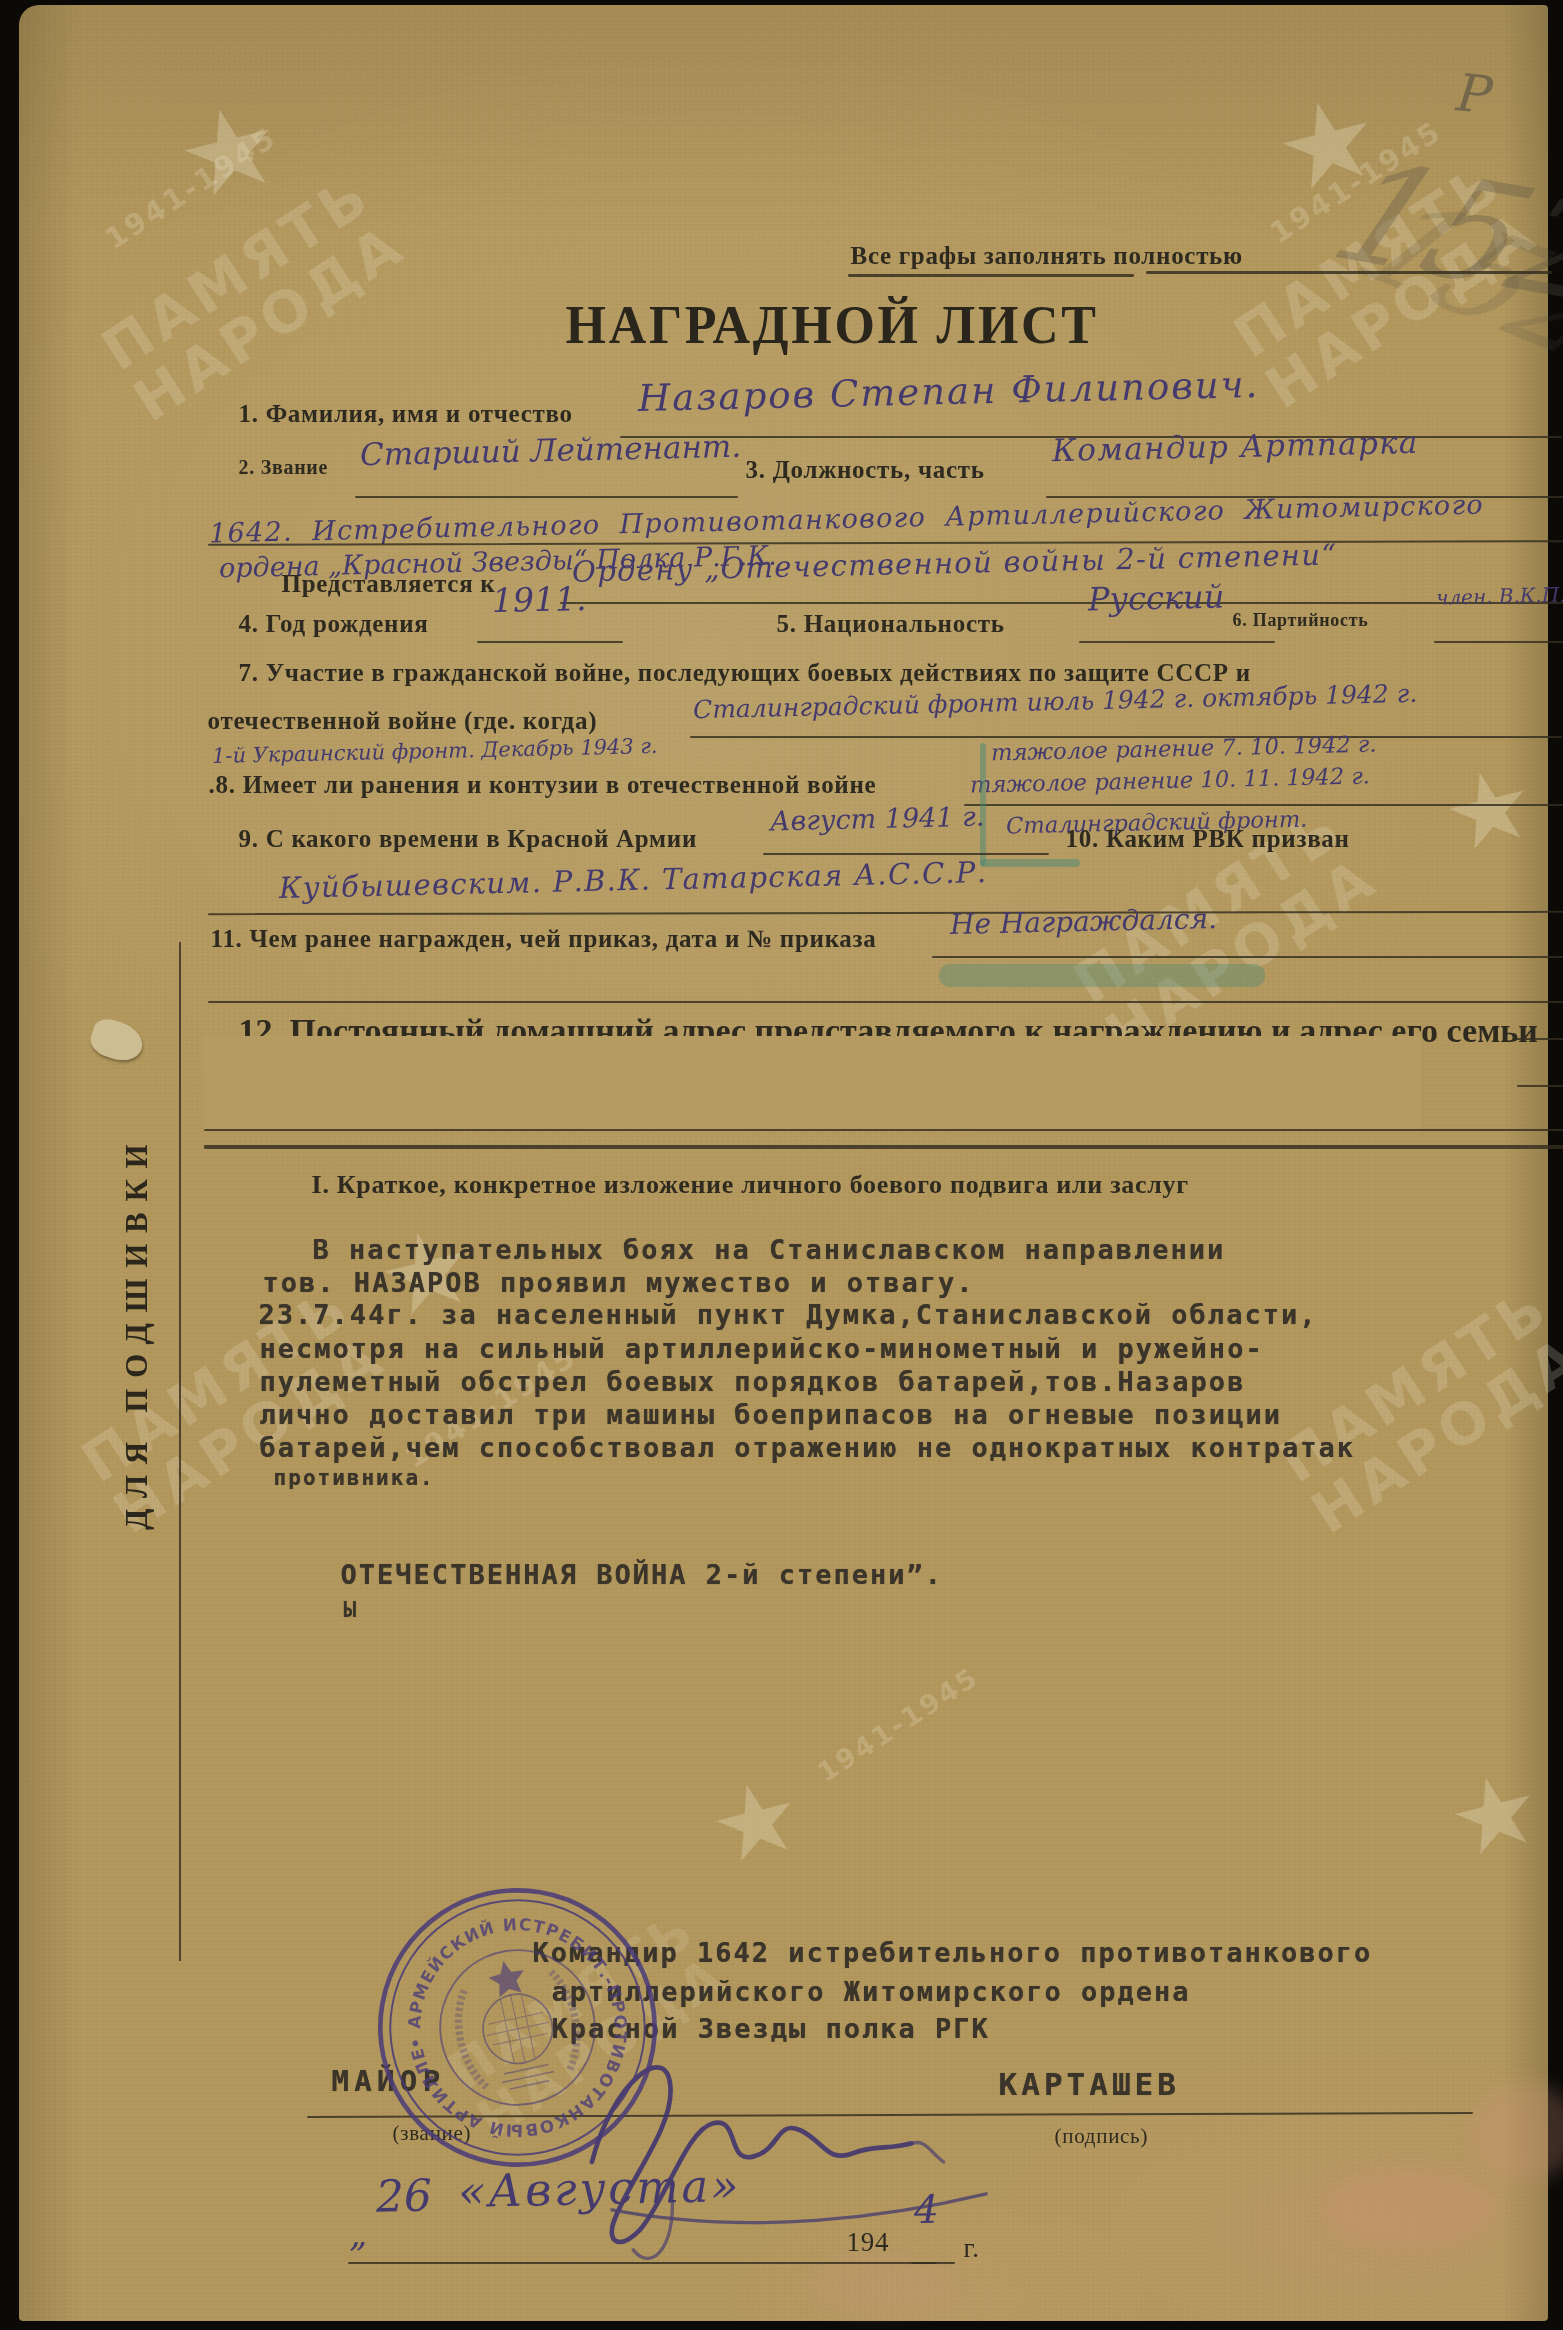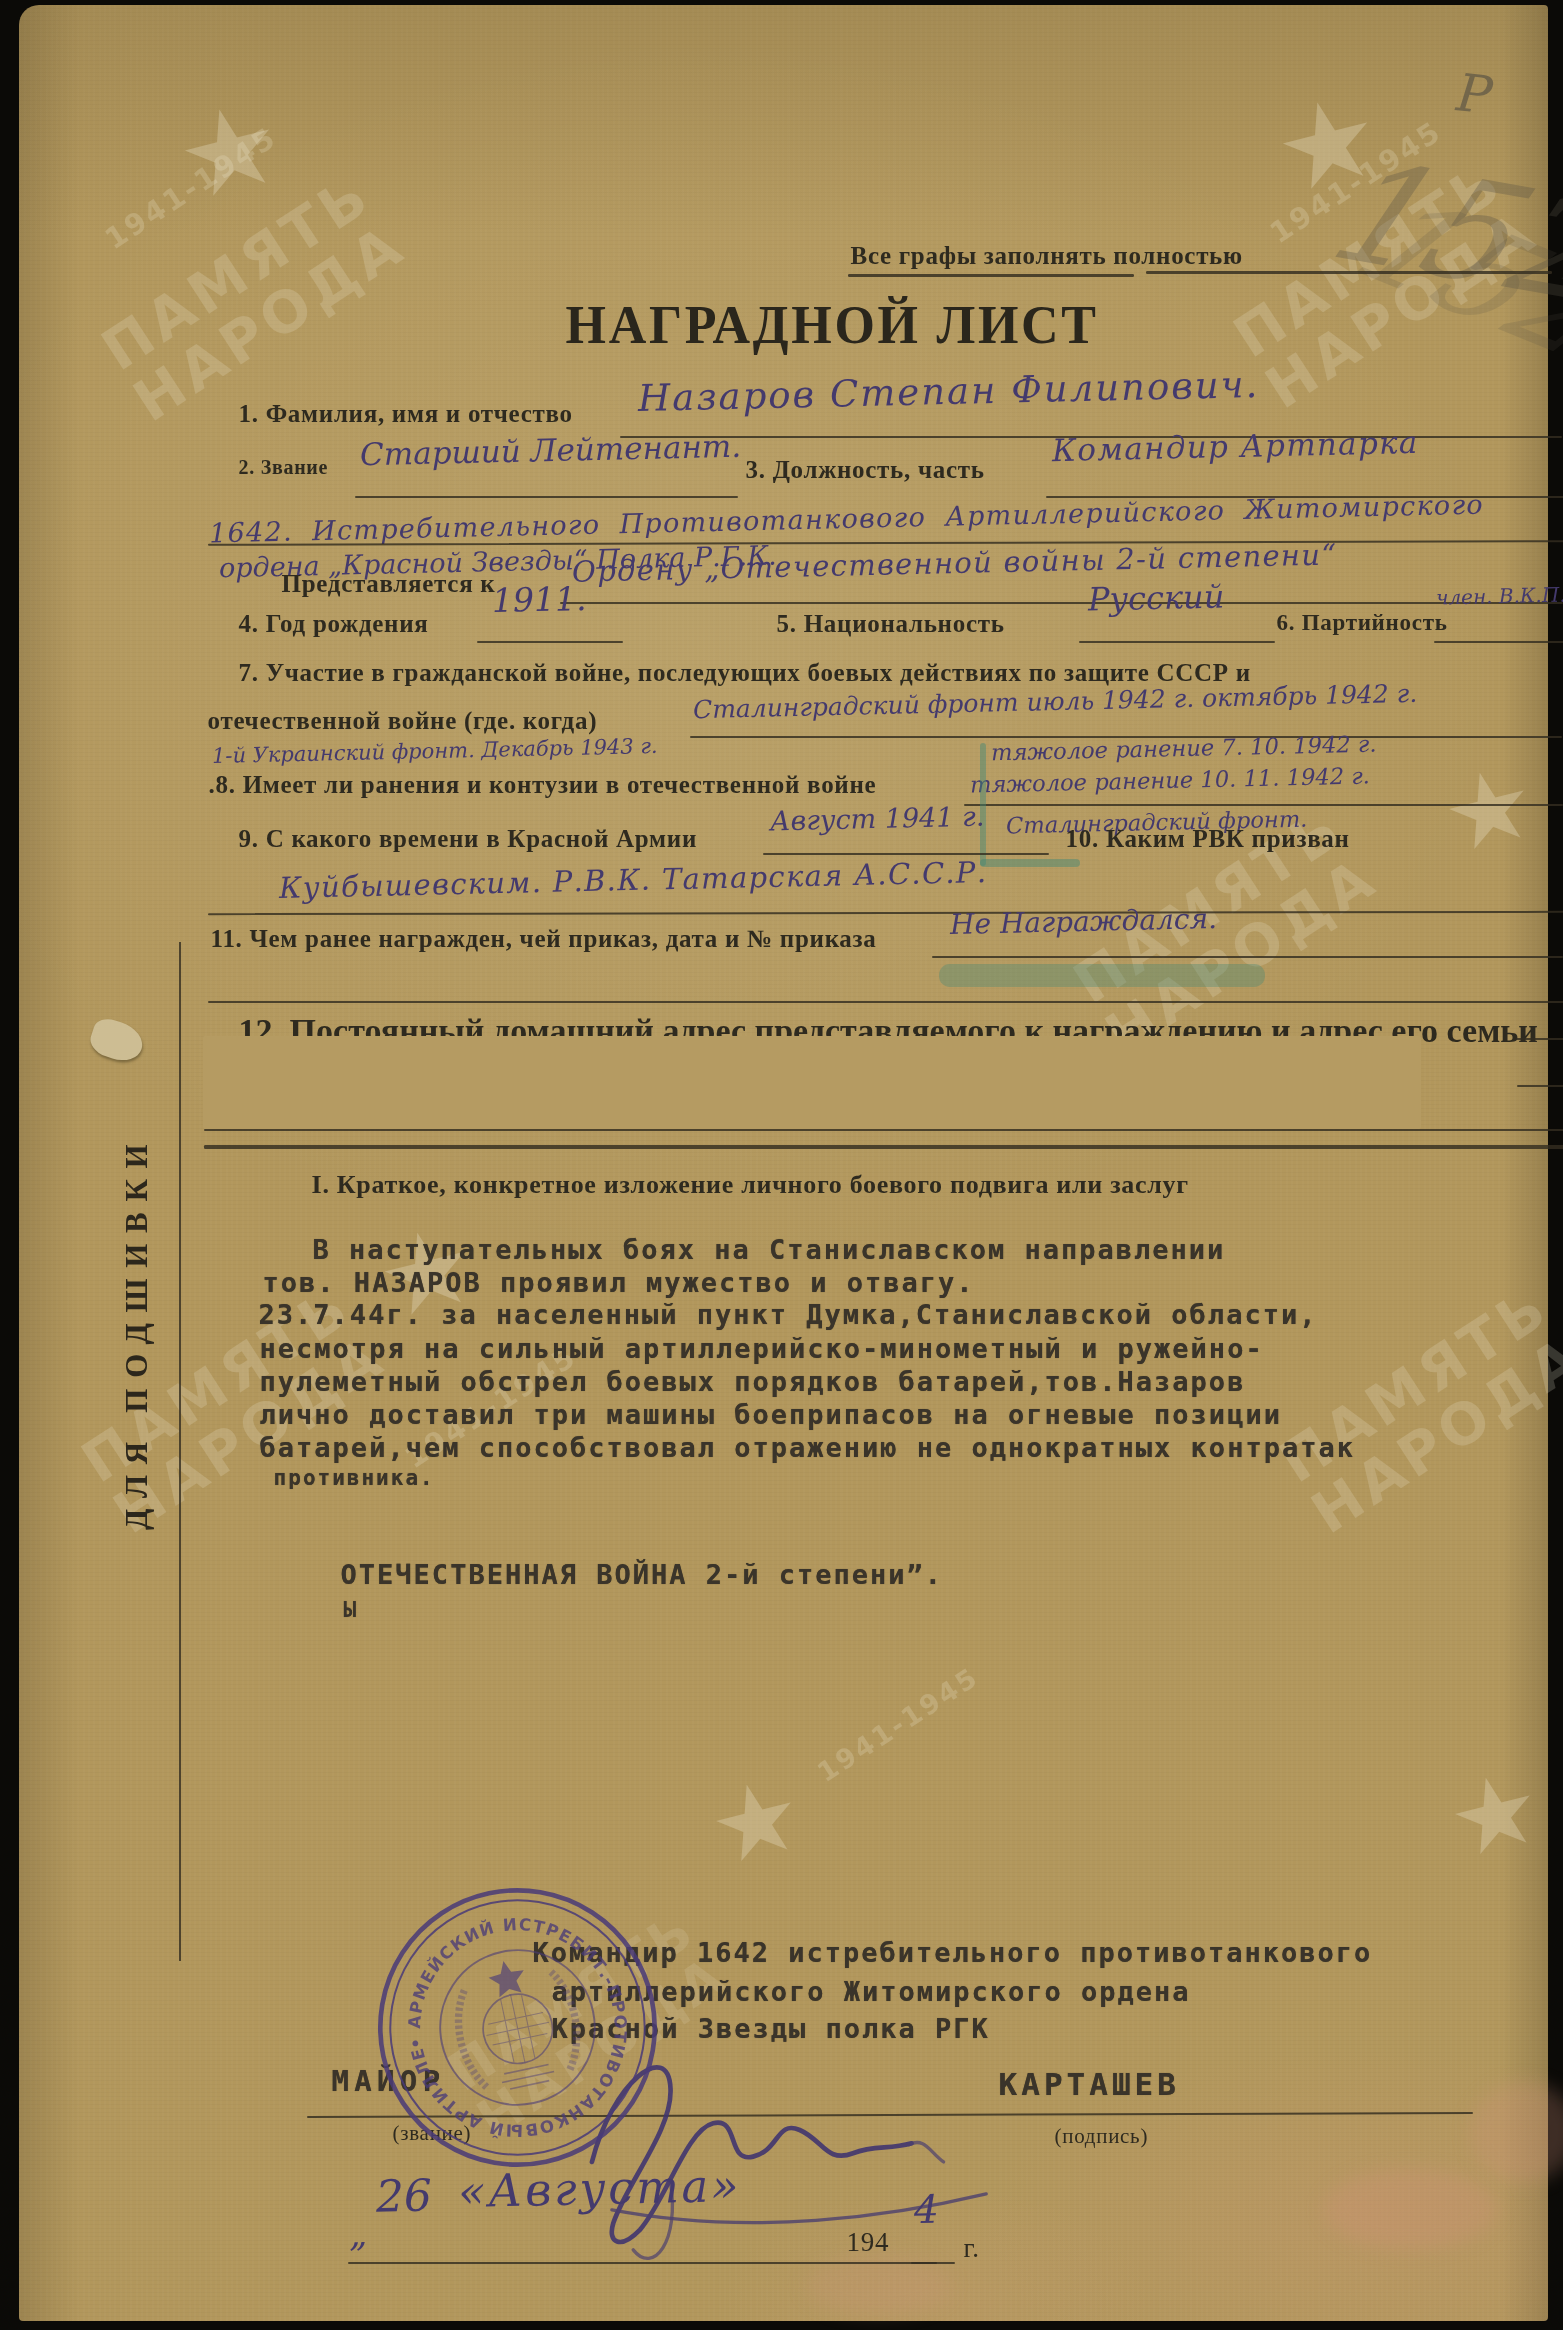--- a/index.html
+++ b/index.html
@@ -111,21 +111,21 @@
     <div class="el printed" style="left:263px;top:565px;font-size:25px">Представляется к</div>
     <div class="el hand" style="left:553px;top:541px;font-size:29px;letter-spacing:1.3px">Ордену „Отечественной войны 2-й степени“</div>
     <div class="rule" style="left:541px;top:597px;width:1003px"></div>
 
     <div class="el printed" style="left:220px;top:605px;font-size:25px">4. Год рождения</div>
     <div class="el hand" style="left:473px;top:575px;font-size:33px">1911.</div>
     <div class="rule" style="left:458px;top:636px;width:146px"></div>
     <div class="el printed" style="left:758px;top:605px;font-size:25px">5. Национальность</div>
     <div class="el hand" style="left:1069px;top:574px;font-size:32px">Русский</div>
     <div class="rule" style="left:1060px;top:636px;width:196px"></div>
-    <div class="el printed" style="left:1258px;top:605px;font-size:23px">6. Партийность</div>
+    <div class="el printed" style="left:1214px;top:605px;font-size:18px">6. Партийность</div>
     <div class="el hand" style="left:1417px;top:578px;font-size:20px">член. В.К.П.(б) 1944.</div>
     <div class="rule" style="left:1415px;top:636px;width:130px"></div>
 
     <div class="el printed" style="left:220px;top:654px;font-size:25px">7. Участие в гражданской войне, последующих боевых действиях по защите СССР и</div>
     <div class="el printed" style="left:189px;top:702px;font-size:25px">отечественной войне (где. когда)</div>
     <div class="el hand" style="left:674px;top:682px;font-size:25px">Сталинградский фронт июль 1942 г. октябрь 1942 г.</div>
     <div class="rule" style="left:671px;top:731px;width:872px"></div>
     <div class="el hand" style="left:193px;top:734px;font-size:21px">1-й Украинский фронт. Декабрь 1943 г.</div>
 
     <div class="el hand" style="left:972px;top:730px;font-size:22.6px">тяжолое ранение 7. 10. 1942 г.</div>

